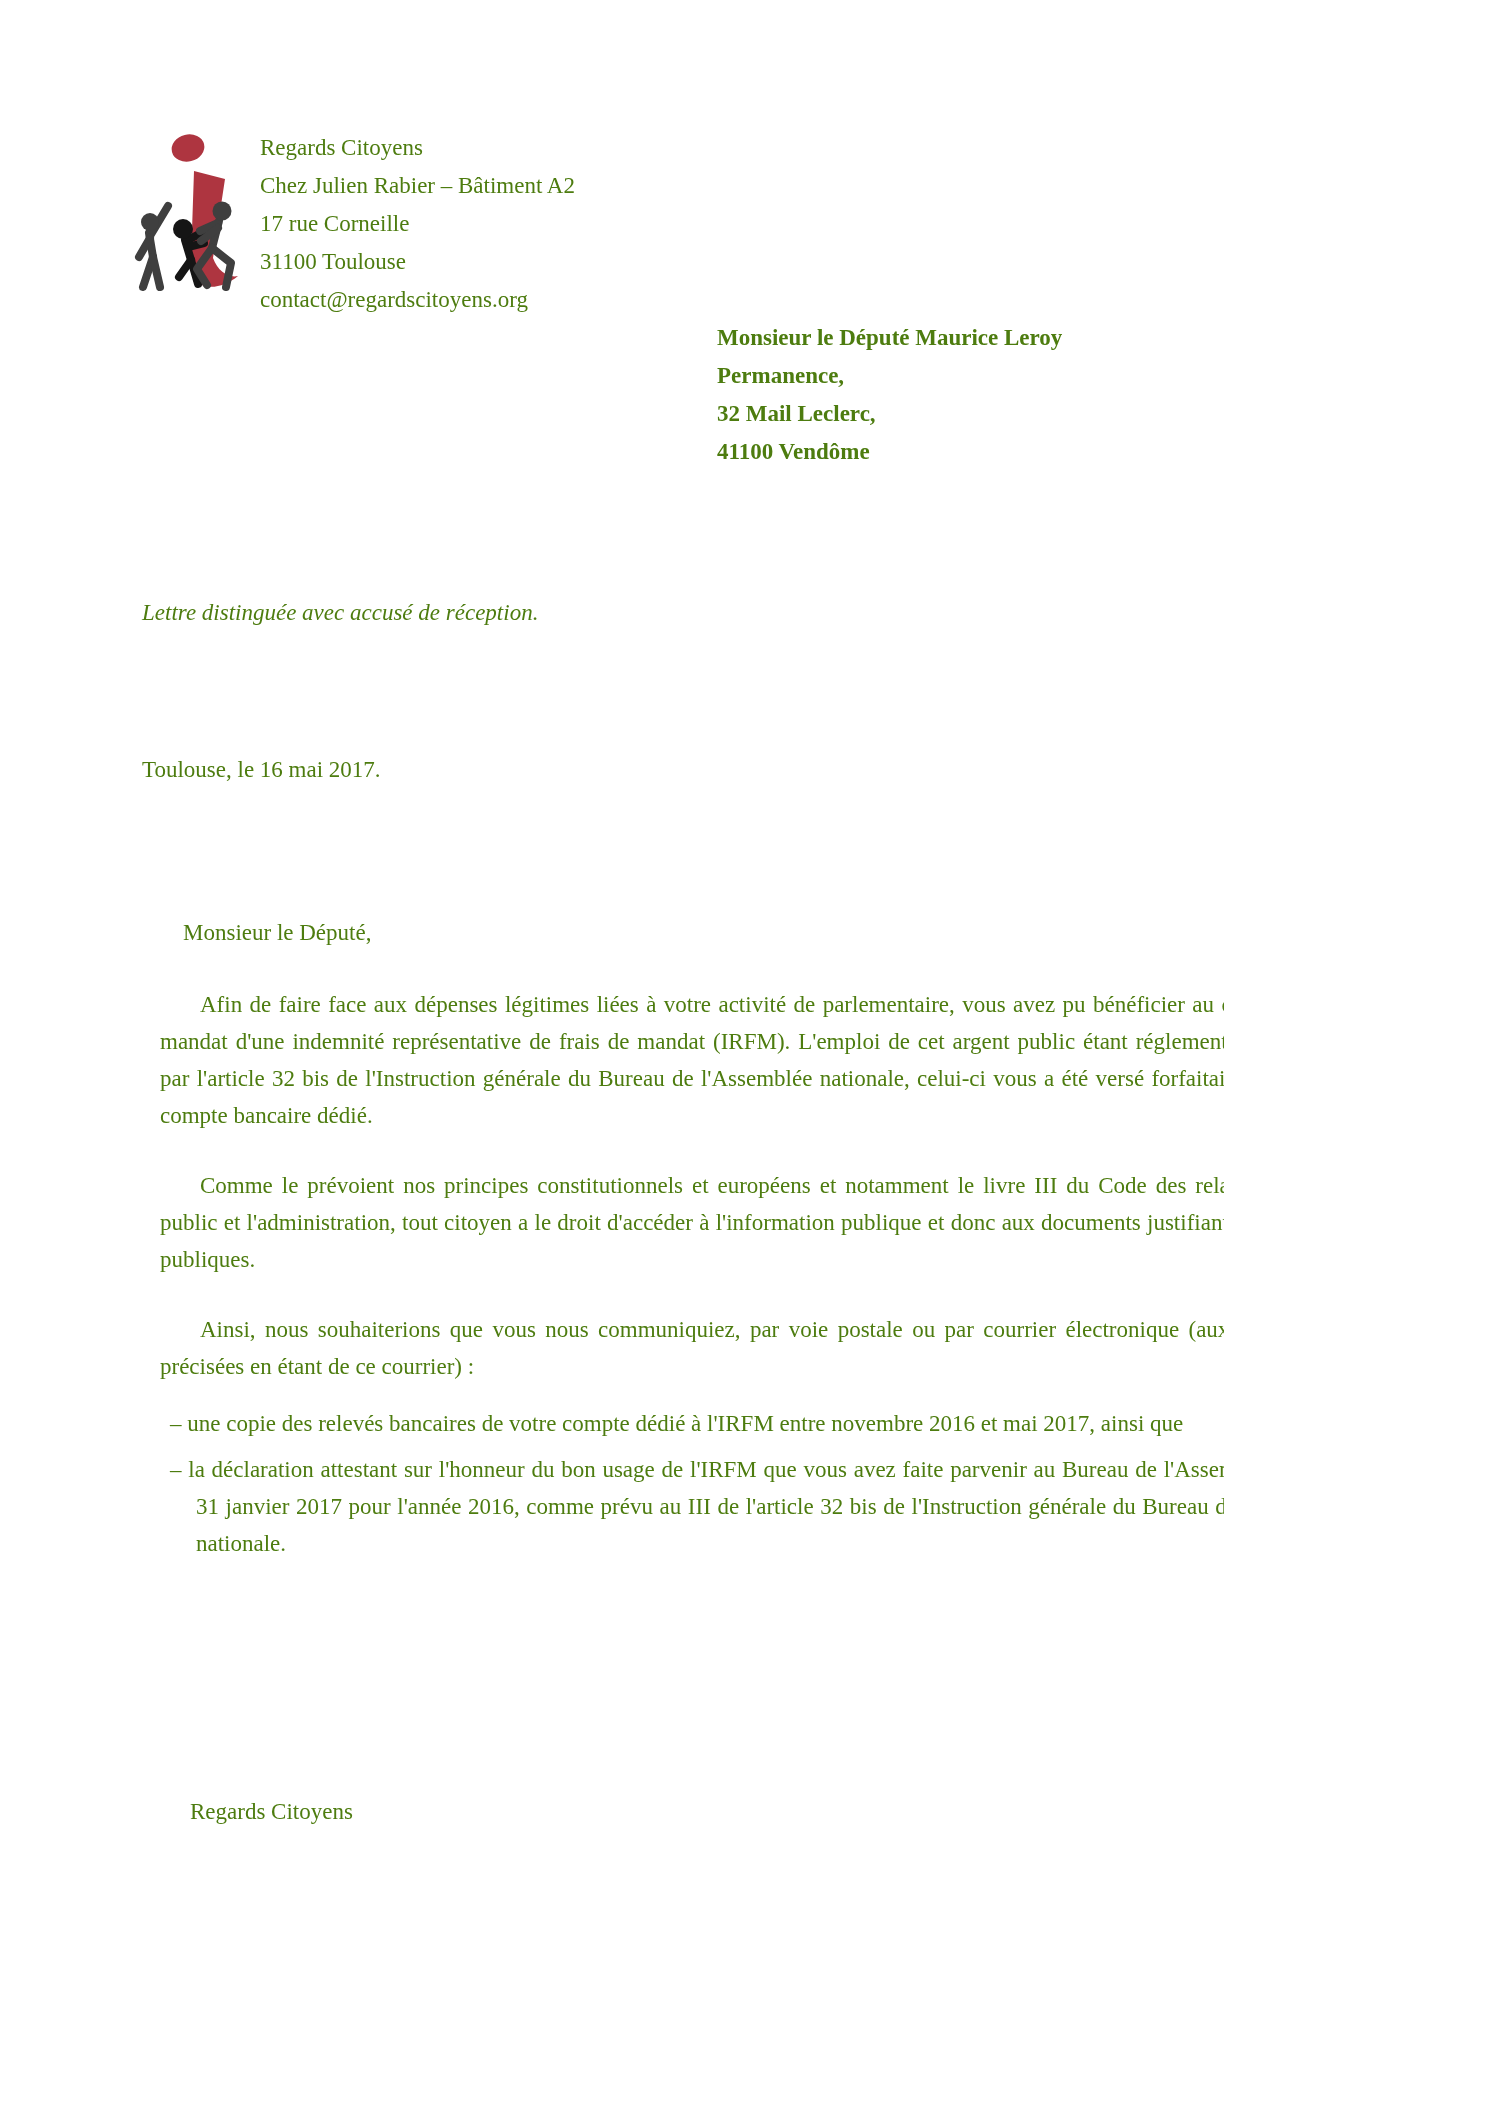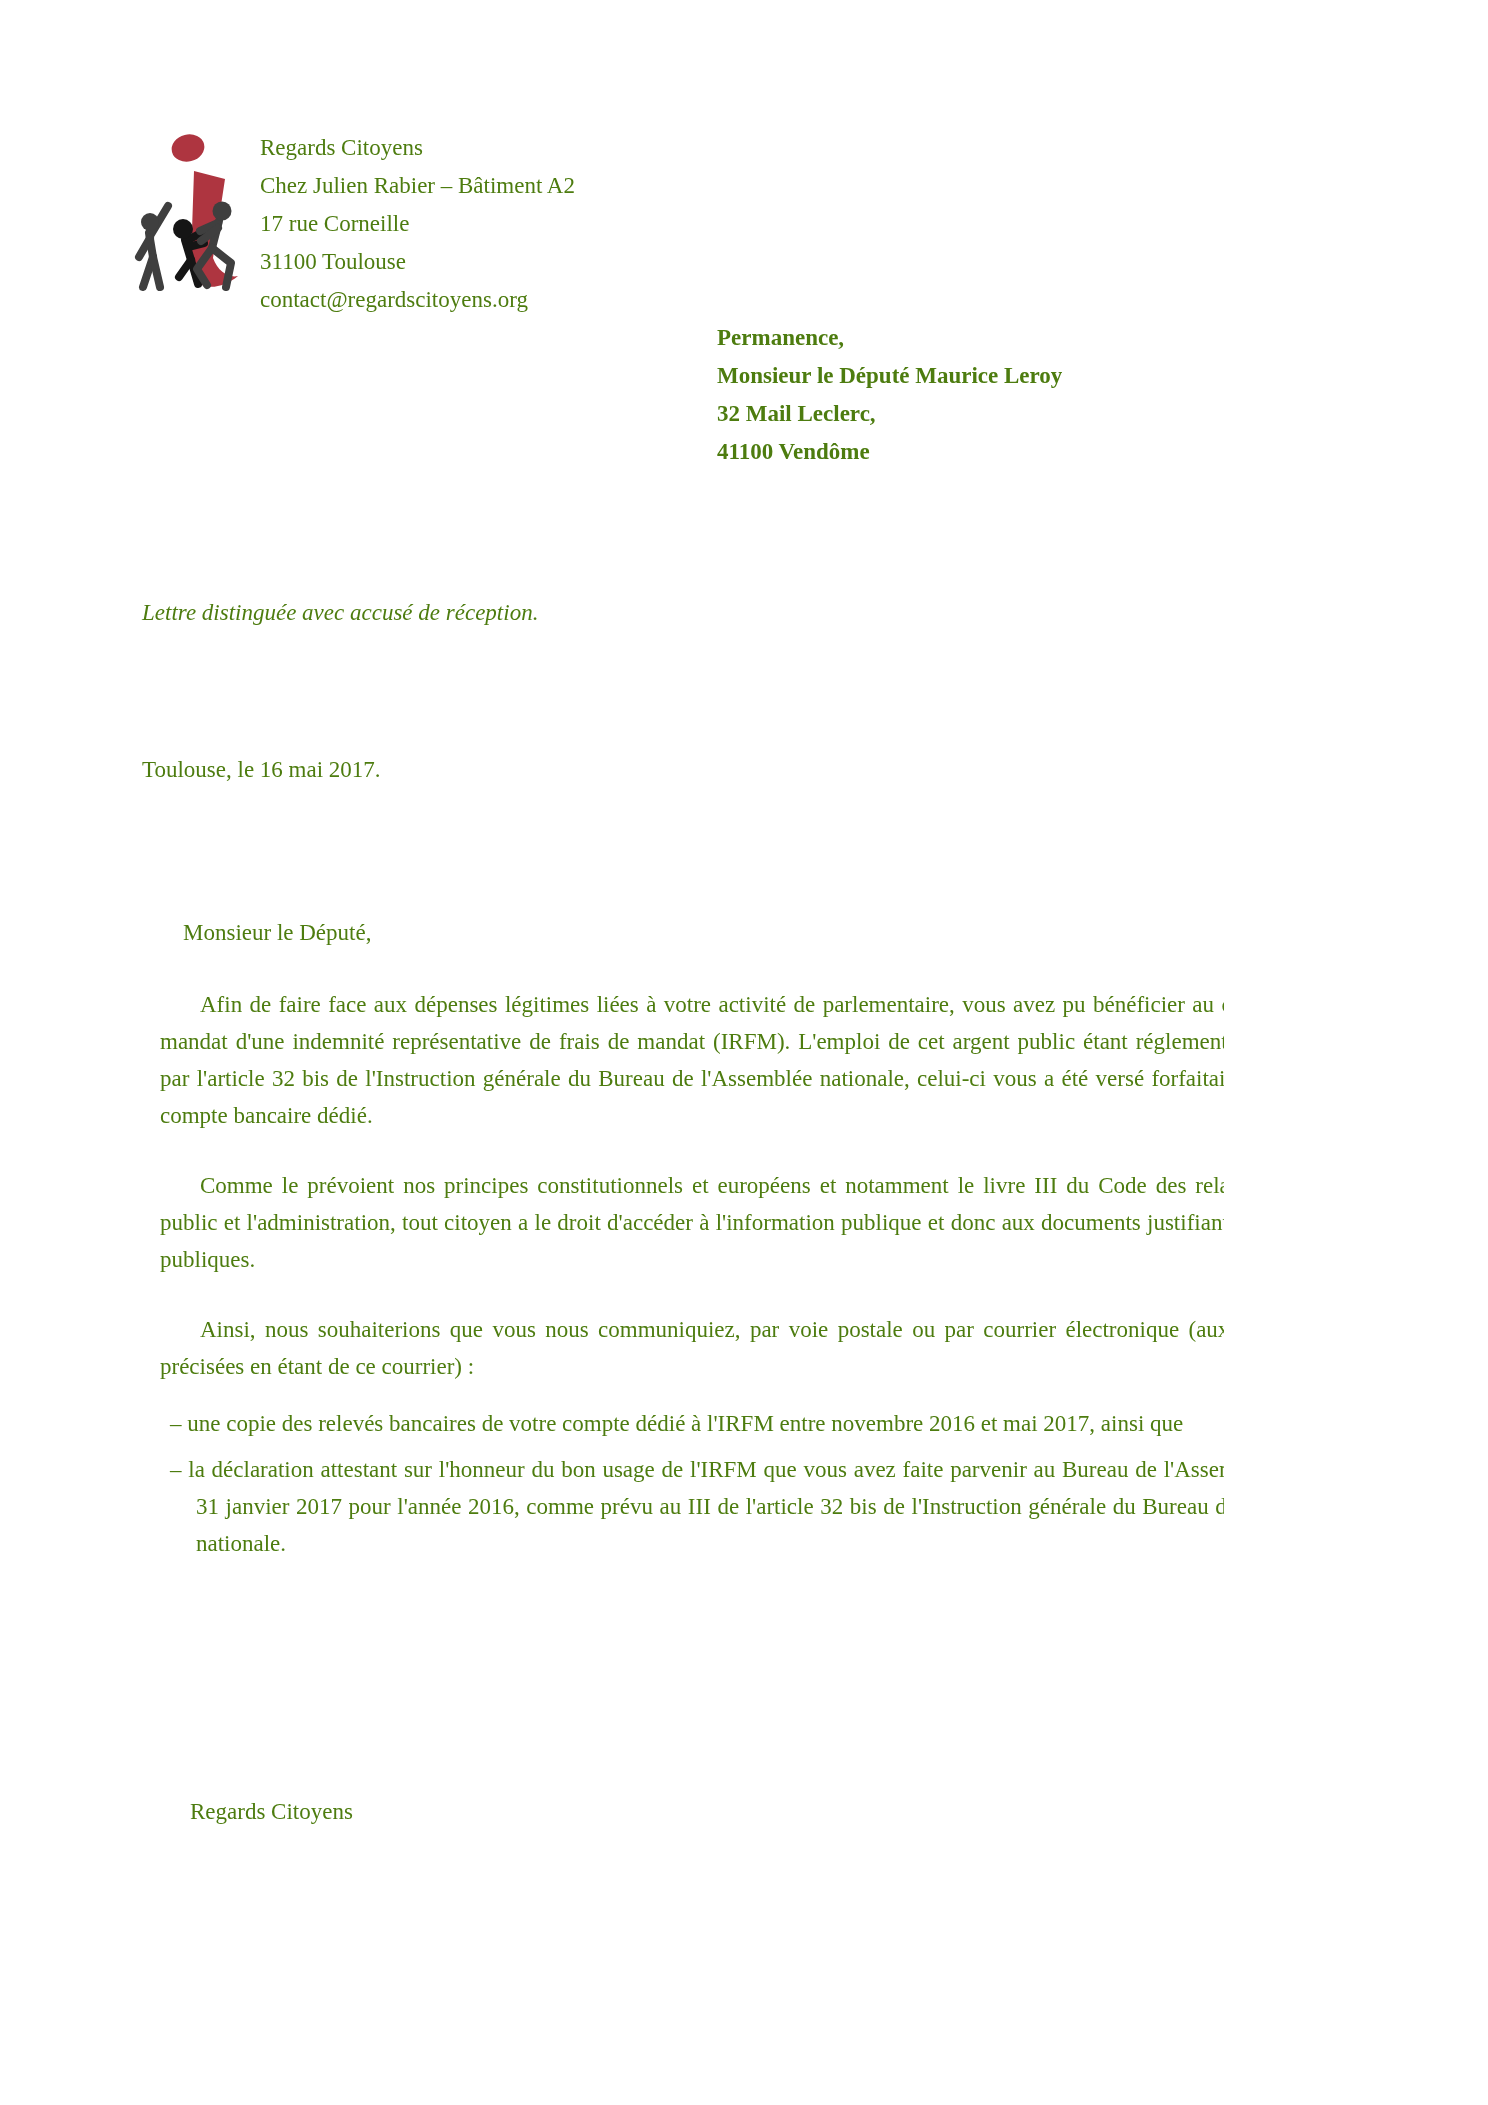--- a/index.html
+++ b/index.html
@@ -129,22 +129,22 @@
 
   <div class="sender">
     <div>Regards Citoyens</div>
     <div>Chez Julien Rabier – Bâtiment A2</div>
     <div>17 rue Corneille</div>
     <div>31100 Toulouse</div>
     <div class="email">contact@regardscitoyens.org</div>
   </div>
 
   <div class="recipient">
+    <div>Monsieur le Député Maurice Leroy</div>
     <div>Permanence,</div>
-    <div>Monsieur le Député Maurice Leroy</div>
     <div>32 Mail Leclerc,</div>
     <div>41100 Vendôme</div>
   </div>
 
   <div class="refblock">
     <div class="mention">Lettre distinguée avec accusé de réception.</div>
   </div>
 
   <div class="dateline">Toulouse, le 16 mai 2017.</div>
 

